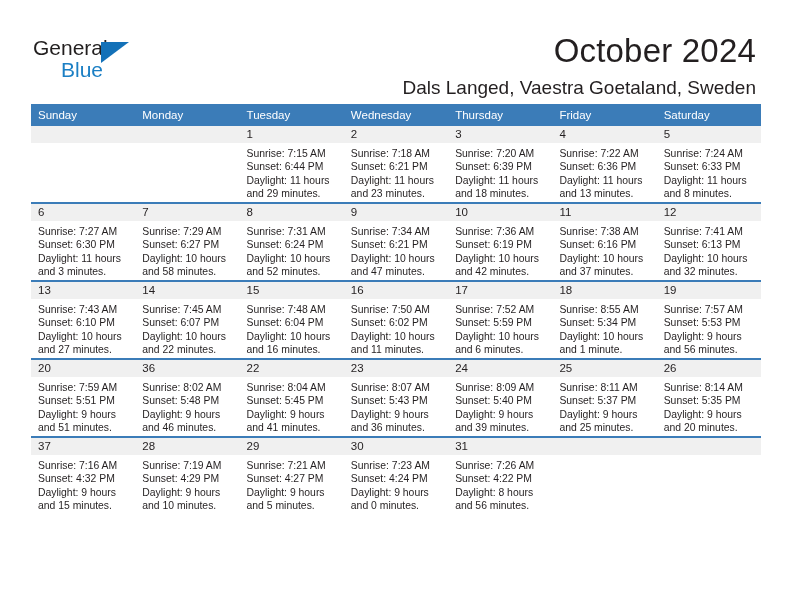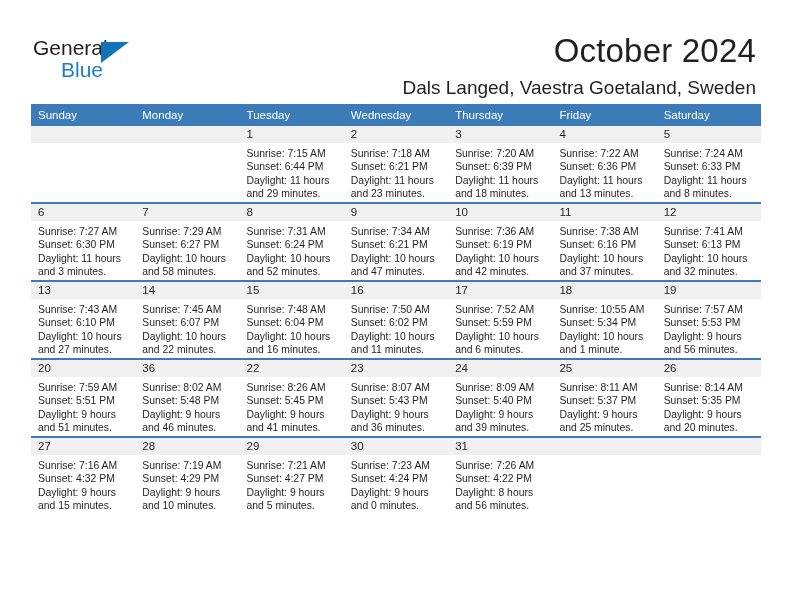--- a/index.html
+++ b/index.html
@@ -338,21 +338,21 @@
               <div class="detail">
                 <div>Sunrise: 7:52 AM</div>
                 <div>Sunset: 5:59 PM</div>
                 <div>Daylight: 10 hours</div>
                 <div>and 6 minutes.</div>
               </div>
             </td>
             <td class="daycell">
               <div class="daynum-band">18</div>
               <div class="detail">
-                <div>Sunrise: 10:55 AM</div>
+                <div>Sunrise: 8:55 AM</div>
                 <div>Sunset: 5:34 PM</div>
                 <div>Daylight: 10 hours</div>
                 <div>and 1 minute.</div>
               </div>
             </td>
             <td class="daycell">
               <div class="daynum-band">19</div>
               <div class="detail">
                 <div>Sunrise: 7:57 AM</div>
                 <div>Sunset: 5:53 PM</div>
@@ -376,21 +376,21 @@
               <div class="detail">
                 <div>Sunrise: 8:02 AM</div>
                 <div>Sunset: 5:48 PM</div>
                 <div>Daylight: 9 hours</div>
                 <div>and 46 minutes.</div>
               </div>
             </td>
             <td class="daycell">
               <div class="daynum-band">22</div>
               <div class="detail">
-                <div>Sunrise: 8:26 AM</div>
+                <div>Sunrise: 8:04 AM</div>
                 <div>Sunset: 5:45 PM</div>
                 <div>Daylight: 9 hours</div>
                 <div>and 41 minutes.</div>
               </div>
             </td>
             <td class="daycell">
               <div class="daynum-band">23</div>
               <div class="detail">
                 <div>Sunrise: 8:07 AM</div>
                 <div>Sunset: 5:43 PM</div>
@@ -421,21 +421,21 @@
               <div class="detail">
                 <div>Sunrise: 8:14 AM</div>
                 <div>Sunset: 5:35 PM</div>
                 <div>Daylight: 9 hours</div>
                 <div>and 20 minutes.</div>
               </div>
             </td>
           </tr>
           <tr class="week-row">
             <td class="daycell">
-              <div class="daynum-band">27</div>
+              <div class="daynum-band">37</div>
               <div class="detail">
                 <div>Sunrise: 7:16 AM</div>
                 <div>Sunset: 4:32 PM</div>
                 <div>Daylight: 9 hours</div>
                 <div>and 15 minutes.</div>
               </div>
             </td>
             <td class="daycell">
               <div class="daynum-band">28</div>
               <div class="detail">

